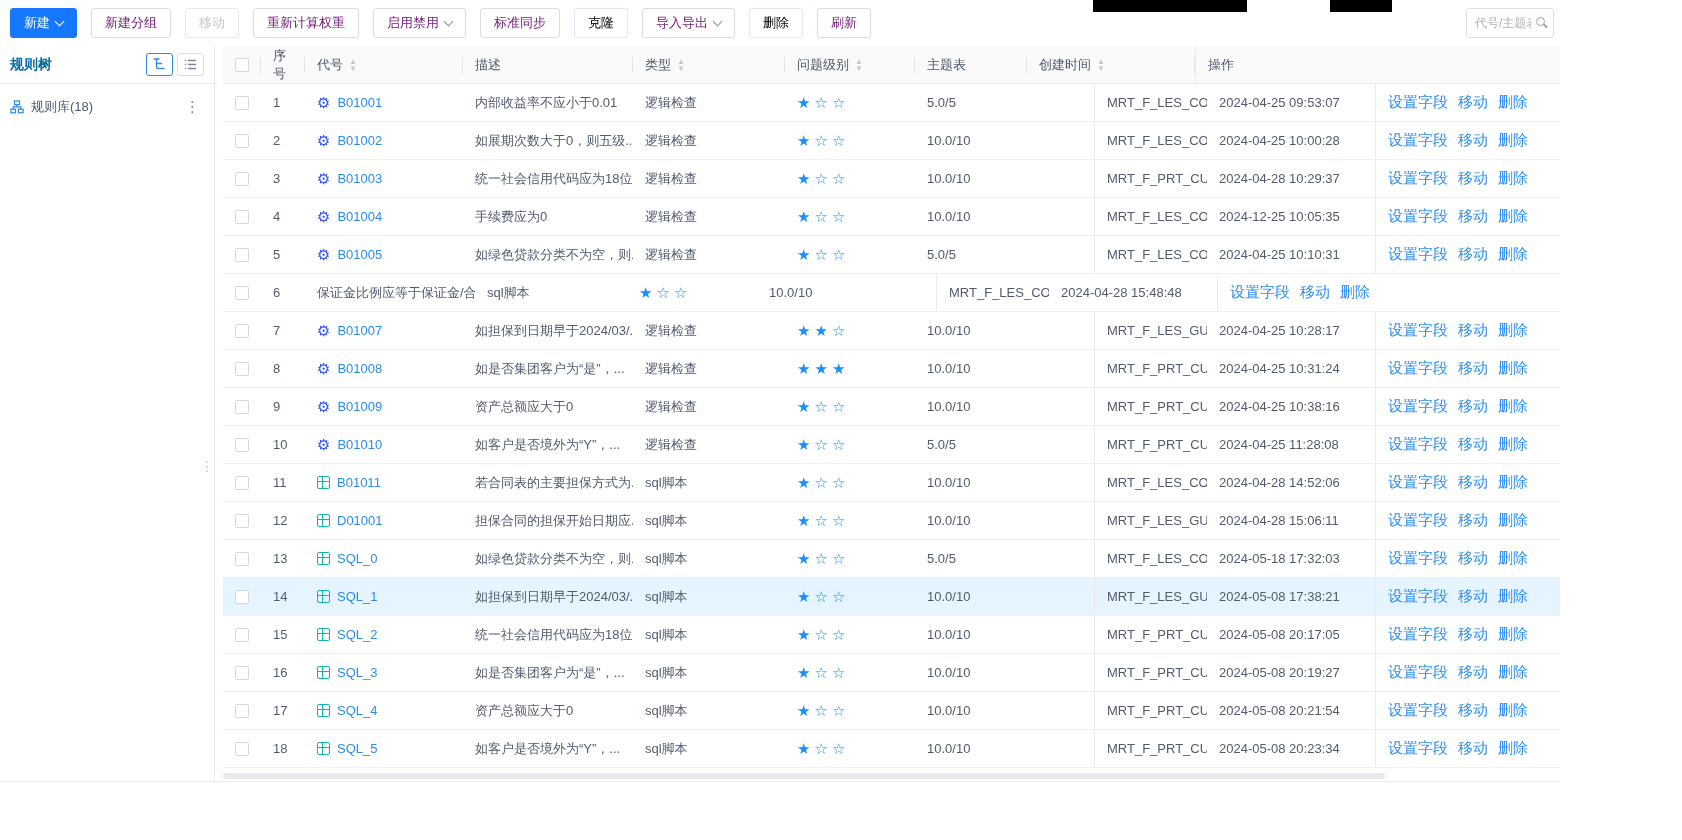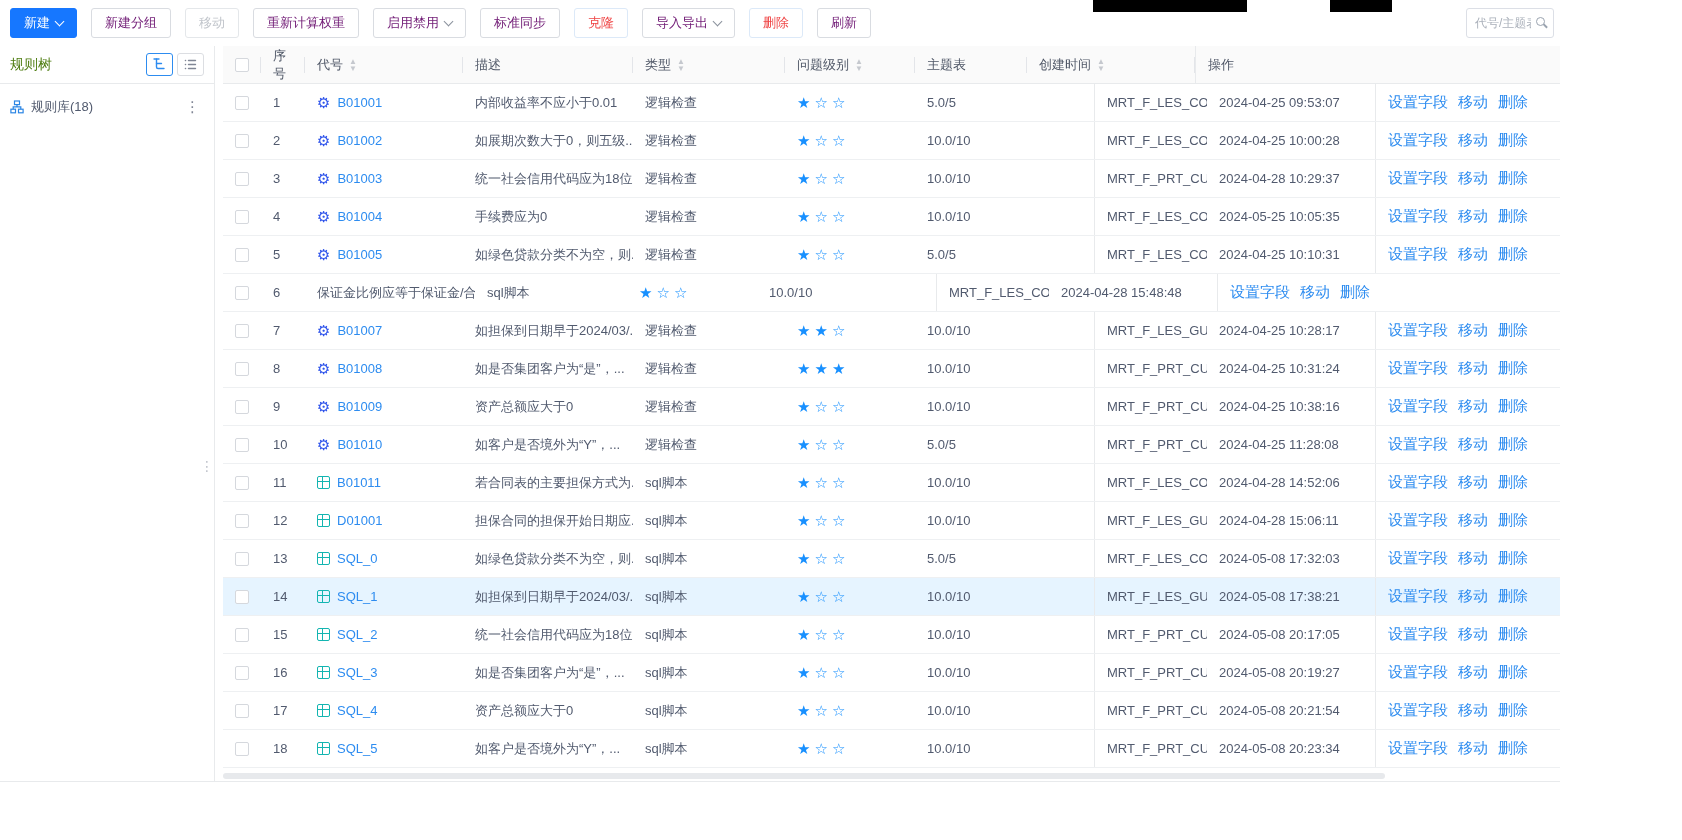--- a/index.html
+++ b/index.html
@@ -22,38 +22,38 @@
   .redacted-1{left:1093px;width:154px}
   .redacted-2{left:1330px;width:62px}
 
   
   .toolbar{display:flex;align-items:center;height:46px;padding:4px 10px;gap:14px;background:#fff}
   .btn{display:inline-flex;align-items:center;gap:6px;height:30px;padding:0 13px;background:#fff;
        border:1px solid #d9dce1;border-radius:3px;font-size:13px;color:#701a75;cursor:pointer;
        font-family:inherit;white-space:nowrap}
   .btn.primary{background:var(--accent);border-color:var(--accent);color:#fff}
   .btn.disabled-grey{color:#c2c6cc;border-color:#e4e7ea;cursor:not-allowed}
-  .btn.disabled-blue{color:#ef4444;border-color:#dce9f8;cursor:not-allowed}
+  .btn.disabled-blue{color:#000000;border-color:#dce9f8;cursor:not-allowed}
   .chev{display:inline-block;width:7px;height:7px;border-right:1.6px solid #8a919c;
         border-bottom:1.6px solid #8a919c;transform:rotate(45deg);margin-top:-4px}
   .chev.white{border-color:#fff}
   .search{position:relative;margin-left:auto;margin-right:118px}
   .search input{width:88px;height:30px;border:1px solid #dcdfe6;border-radius:3px;
         padding:0 22px 0 8px;font-size:12px;color:#454c59;outline:none;font-family:inherit}
   .search input::placeholder{color:#aab0ba}
   .search-icon{position:absolute;right:9px;top:9px;width:9px;height:9px;
         border:1.5px solid #9aa3af;border-radius:50%}
   .search-icon::after{content:"";position:absolute;width:5px;height:1.5px;background:#9aa3af;
         transform:rotate(45deg);right:-4px;bottom:-1px}
 
   
   .content{position:relative;display:flex;width:1560px;height:736px;border-bottom:1px solid var(--border)}
   .sidebar{width:215px;border-right:1px solid var(--border);flex:none}
   .sidebar-header{display:flex;align-items:center;height:38px;padding:0 10px;border-bottom:1px solid var(--border)}
-  .sidebar-title{font-size:14px;font-weight:400;color:#4d7c0f}
+  .sidebar-title{font-size:14px;font-weight:700;color:#0369a1}
   .view-toggle{margin-left:auto;display:flex;gap:4px}
   .toggle-btn{width:27px;height:23px;display:inline-flex;align-items:center;justify-content:center;
         background:#fff;border:1px solid #dcdee2;border-radius:3px;color:#808695;cursor:pointer}
   .toggle-btn.active{border-color:var(--link);color:var(--link)}
   .tree-node{display:flex;align-items:center;gap:7px;height:30px;margin-top:8px;padding:0 10px;
         font-size:13px;cursor:pointer}
   .kebab{margin-left:auto;color:#808695;font-size:15px;cursor:pointer;padding:0 4px}
   .drag-handle{position:absolute;left:201px;top:405px;width:12px;height:30px;display:flex;
         align-items:center;justify-content:center;color:#c0c4cc;font-size:14px;cursor:col-resize;z-index:5}
 
@@ -307,21 +307,21 @@
             </div>
             <div class="td c-desc">手续费应为0</div>
             <div class="td c-type">逻辑检查</div>
             <div class="td c-level">
               <span class="star">★</span>
               <span class="star">☆</span>
               <span class="star">☆</span>
             </div>
             <div class="td c-weight">10.0/10</div>
             <div class="td c-subject">MRT_F_LES_CONT...</div>
-            <div class="td c-created">2024-05-25 10:05:35</div>
+            <div class="td c-created">2024-12-25 10:05:35</div>
             <div class="td c-ops">
               <a class="op-link">设置字段</a>
               <a class="op-link">移动</a>
               <a class="op-link">删除</a>
             </div>
           </div>
           <div class="trow">
             <div class="td c-check">
               <span class="checkbox"></span>
             </div>
@@ -528,21 +528,21 @@
             </div>
             <div class="td c-desc">如绿色贷款分类不为空，则...</div>
             <div class="td c-type">sql脚本</div>
             <div class="td c-level">
               <span class="star">★</span>
               <span class="star">☆</span>
               <span class="star">☆</span>
             </div>
             <div class="td c-weight">5.0/5</div>
             <div class="td c-subject">MRT_F_LES_CONT...</div>
-            <div class="td c-created">2024-05-08 17:32:03</div>
+            <div class="td c-created">2024-05-18 17:32:03</div>
             <div class="td c-ops">
               <a class="op-link">设置字段</a>
               <a class="op-link">移动</a>
               <a class="op-link">删除</a>
             </div>
           </div>
           <div class="trow selected">
             <div class="td c-check">
               <span class="checkbox"></span>
             </div>

